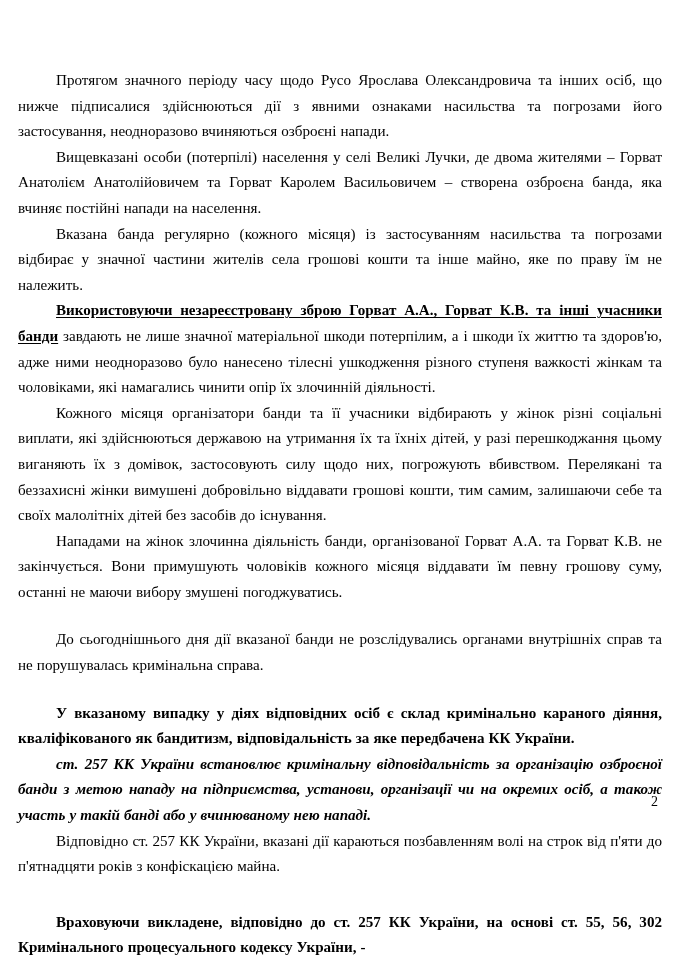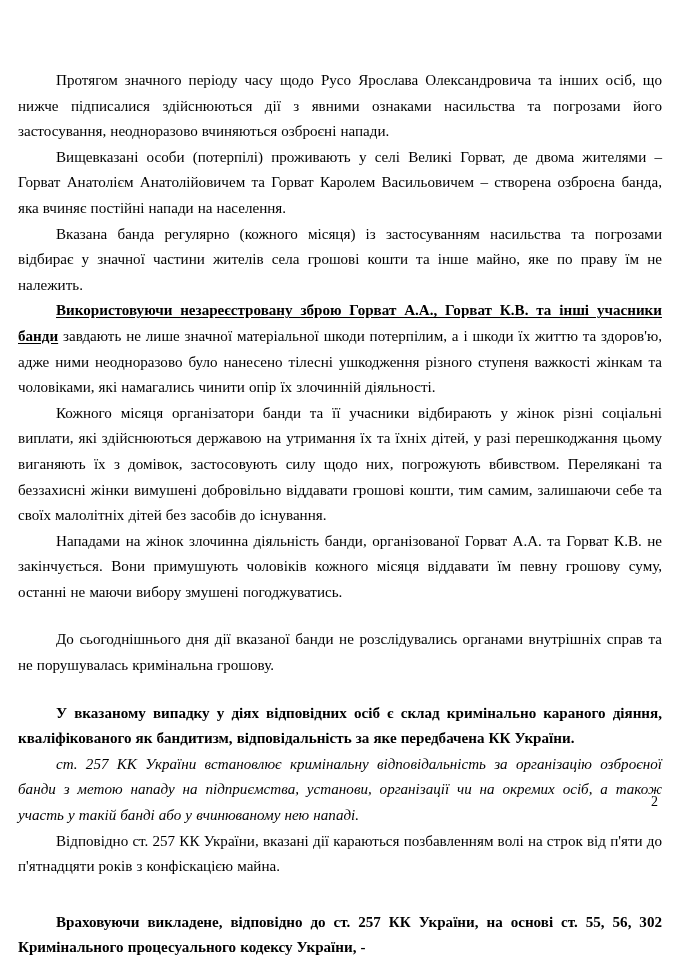--- a/index.html
+++ b/index.html
@@ -54,21 +54,21 @@
     font-weight: bold;
     text-decoration: underline;
     text-underline-offset: 2px;
   }
 
   p.para.bold-para {
     font-weight: bold;
   }
 
   p.para.bi-para {
-    font-weight: normal;
+    font-weight: bold;
     font-style: italic;
   }
 
   .page-number {
     position: absolute;
     right: 22px;
     bottom: 14px;
     font-size: 14px;
     line-height: 16px;
     text-align: right;
@@ -77,36 +77,36 @@
 </head>
 <body>
 
 <div class="page">
 
   <div class="doc-body">
 
     <p class="para">Протягом значного періоду часу щодо Русо Ярослава Олександровича та інших осіб, що нижче підписалися здійснюються дії  з явними ознаками насильства та погрозами його застосування, неодноразово вчиняються озброєні напади.</p>
 
     <p class="para">
-      <span>Вищевказані особи (потерпілі) проживають у селі Великі Горват, де двома жителями  – </span><b>Горват Анатолієм Анатолійовичем</b><span> та </span><b>Горват Каролем Васильовичем</b><span> – створена озброєна банда, яка вчиняє постійні напади на  населення.</span>
+      <span>Вищевказані особи (потерпілі) населення у селі Великі Лучки, де двома жителями  – </span><b>Горват Анатолієм Анатолійовичем</b><span> та </span><b>Горват Каролем Васильовичем</b><span> – створена озброєна банда, яка вчиняє постійні напади на  населення.</span>
     </p>
 
     <p class="para">Вказана банда регулярно (кожного місяця) із застосуванням насильства та погрозами відбирає у значної частини жителів села грошові кошти та інше майно, яке по праву їм не належить.</p>
 
     <p class="para">
       <span class="u-bold">Використовуючи незареєстровану зброю Горват А.А., Горват К.В. та інші учасники банди</span><span> завдають не лише значної матеріальної шкоди потерпілим, а і шкоди їх життю та здоров'ю, адже ними неодноразово було нанесено тілесні ушкодження різного ступеня важкості жінкам та чоловіками, які намагались чинити опір їх злочинній діяльності.</span>
     </p>
 
     <p class="para">Кожного місяця організатори банди та її учасники відбирають у жінок різні соціальні виплати, які здійснюються державою на утримання їх та їхніх дітей,  у разі перешкоджання цьому виганяють їх з домівок, застосовують силу щодо них, погрожують вбивством. Перелякані та беззахисні жінки вимушені добровільно віддавати грошові кошти, тим самим, залишаючи себе та своїх малолітніх дітей без засобів до існування.</p>
 
     <p class="para">Нападами на жінок злочинна діяльність банди, організованої Горват А.А. та Горват К.В. не закінчується. Вони примушують чоловіків кожного місяця віддавати їм певну грошову суму, останні не маючи вибору змушені погоджуватись.</p>
 
     <div class="gap-md"></div>
 
-    <p class="para">До сьогоднішнього дня дії вказаної банди не розслідувались органами внутрішніх справ та не порушувалась кримінальна грошову.</p>
+    <p class="para">До сьогоднішнього дня дії вказаної банди не розслідувались органами внутрішніх справ та не порушувалась кримінальна справа.</p>
 
 
     <div class="gap-md"></div>
 
     <p class="para bold-para">У вказаному випадку  у діях відповідних осіб є склад кримінально караного діяння, кваліфікованого як бандитизм, відповідальність за яке передбачена КК України.</p>
 
     <p class="para bi-para">ст. 257 КК України встановлює кримінальну відповідальність за організацію озброєної банди з метою нападу на підприємства, установи, організації чи на окремих осіб, а також участь у такій банді або у вчинюваному нею нападі.</p>
 
     <p class="para">
       <span>Відповідно ст. 257 КК України, вказані дії караються </span><b>позбавленням волі на строк від п'яти до п'ятнадцяти років з конфіскацією майна.</b>

